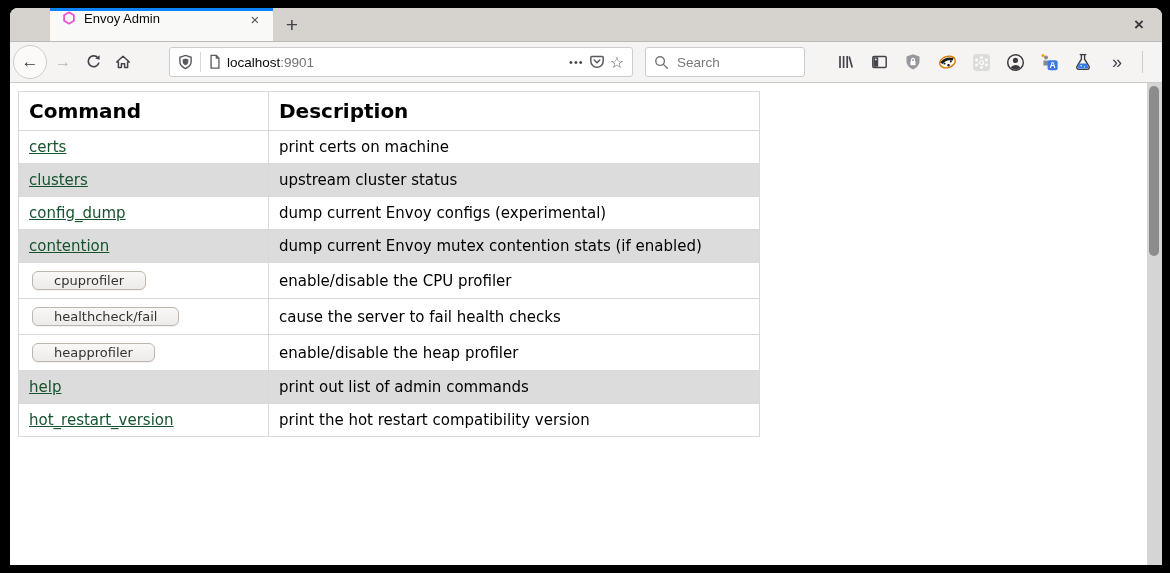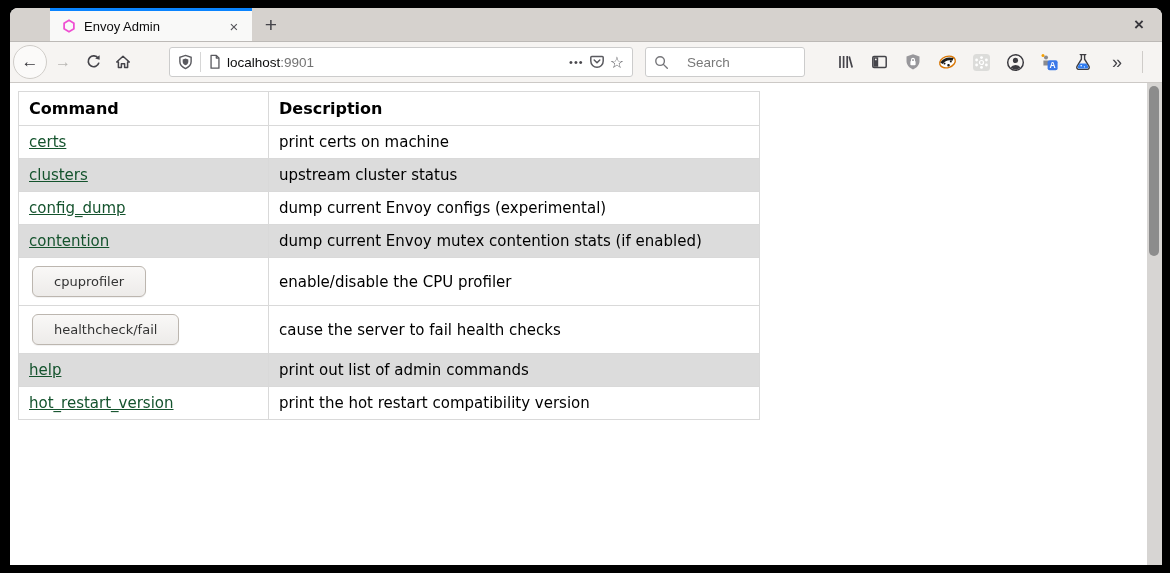--- a/index.html
+++ b/index.html
@@ -14,22 +14,22 @@
     border-radius:8px 8px 0 0; overflow:hidden;
     display:flex; flex-direction:column; background:#fff;
   }
   
   .tabbar {
     flex:0 0 34px; height:34px; background:#d6d2ce;
     border-bottom:1px solid #bcb9b6; display:flex; align-items:stretch;
   }
   .tab-lead { width:40px; }
   .tab {
-    width:202px; background:#f9f9f8; border-top:3px solid #0a84ff;
-    display:flex; align-items:center; gap:8px; padding:0 8px 0 12px;
+    width:223px; background:#f9f9f8; border-top:3px solid #0a84ff;
+    display:flex; align-items:flex-start; gap:8px; padding:0 8px 0 12px;
   }
   .tab-title { flex:1; font-size:13px; color:#0c0c0d; white-space:nowrap; overflow:hidden; }
   .tab-close { width:20px; text-align:center; font-size:15px; color:#55545a; cursor:default; }
   .newtab { width:38px; display:flex; align-items:center; justify-content:center;
             font-size:21px; color:#45444a; font-weight:400; }
   .tabbar-spacer { flex:1; }
   .win-close { width:46px; display:flex; align-items:center; justify-content:center;
                font-size:17px; font-weight:bold; color:#38373c; }
   
   .navbar {
@@ -52,51 +52,51 @@
     display:flex; align-items:center; padding:8px 8px; gap:5px; flex:0 0 464px;
   }
   .url-sep { width:1px; height:20px; background:#d6d6d6; margin:0 2px; }
   .url-text { flex:1; font-size:13.5px; color:#0c0c0d; white-space:nowrap; overflow:hidden; }
   .url-port { color:#737373; }
   .url-dots { font-size:11px; letter-spacing:1px; color:#48474c; }
   .star-glyph { font-size:16px; color:#55555a; }
   .searchbar {
     margin-left:12px; width:160px; height:30px; background:#fff;
     border:1px solid #ccc; border-radius:3px;
-    display:flex; align-items:center; padding:0 8px; gap:16px; flex:0 0 160px;
+    display:flex; align-items:center; padding:0 8px; gap:6px; flex:0 0 160px;
   }
   .search-input {
     border:none; outline:none; background:transparent; flex:1; min-width:0;
     font-family:"Liberation Sans",sans-serif; font-size:13.5px; color:#333;
   }
   .search-input::placeholder { color:#787878; }
   .toolstrip { margin-left:24px; display:flex; align-items:center; gap:4px; }
   .v-sep { width:1px; height:22px; background:#cfccc9; margin:0 7px; }
   .hamburger { font-size:20px; color:#38373c; }
   
   .content { flex:1; position:relative; background:#fff; overflow:hidden; }
   .scroll-track { position:absolute; right:0; top:0; bottom:0; width:15px; background:#d7d5d3; }
   .scroll-thumb { position:absolute; left:2px; top:3px; width:10px; height:170px;
                   border-radius:5px; background:#8c8c8c; }
   table {
     border-collapse:collapse; margin:8px 0 0 8px;
     font-family:"DejaVu Sans", sans-serif;
   }
   th, td { border:1px solid #d9d9d9; text-align:left; padding:7px 10px; vertical-align:middle; }
-  th { font-size:16px; font-weight:bold; color:#000; }
+  th { font-size:20px; font-weight:bold; color:#000; }
   td { font-size:15px; color:#000; }
   .cmd-cell  { width:250px; }
   .desc-cell { width:491px; }
   tr.alt { background:#dcdcdc; }
   td a { color:#14532d; text-decoration:underline; }
   .cmd-btn {
     font-family:"DejaVu Sans", sans-serif; font-size:13px; color:#333;
     background:linear-gradient(#f9f8f7, #edebe9);
     border:1px solid #bcb6af; border-radius:6px;
-    padding:7px 21px; margin:1px 0 1px 3px;
+    padding:1px 21px; margin:1px 0 1px 3px;
     box-shadow:0 1px 1px rgba(0,0,0,.06);
   }
   svg { display:block; }
 </style>
 </head>
 <body>
 
 <div id="window">
 
   <div class="tabbar">
@@ -303,20 +303,24 @@
     <td class="desc-cell">enable/disable the CPU profiler</td>
   </tr>
 
 
   <tr>
     <td class="cmd-cell"><button class="cmd-btn">healthcheck/fail</button></td>
     <td class="desc-cell">cause the server to fail health checks</td>
   </tr>
 
 
+  <tr>
+    <td class="cmd-cell"><button class="cmd-btn">heapprofiler</button></td>
+    <td class="desc-cell">enable/disable the heap profiler</td>
+  </tr>
 
   <tr class="alt">
     <td class="cmd-cell"><a href="#">help</a></td>
     <td class="desc-cell">print out list of admin commands</td>
   </tr>
 
   <tr>
     <td class="cmd-cell"><a href="#">hot_restart_version</a></td>
     <td class="desc-cell">print the hot restart compatibility version</td>
   </tr>

